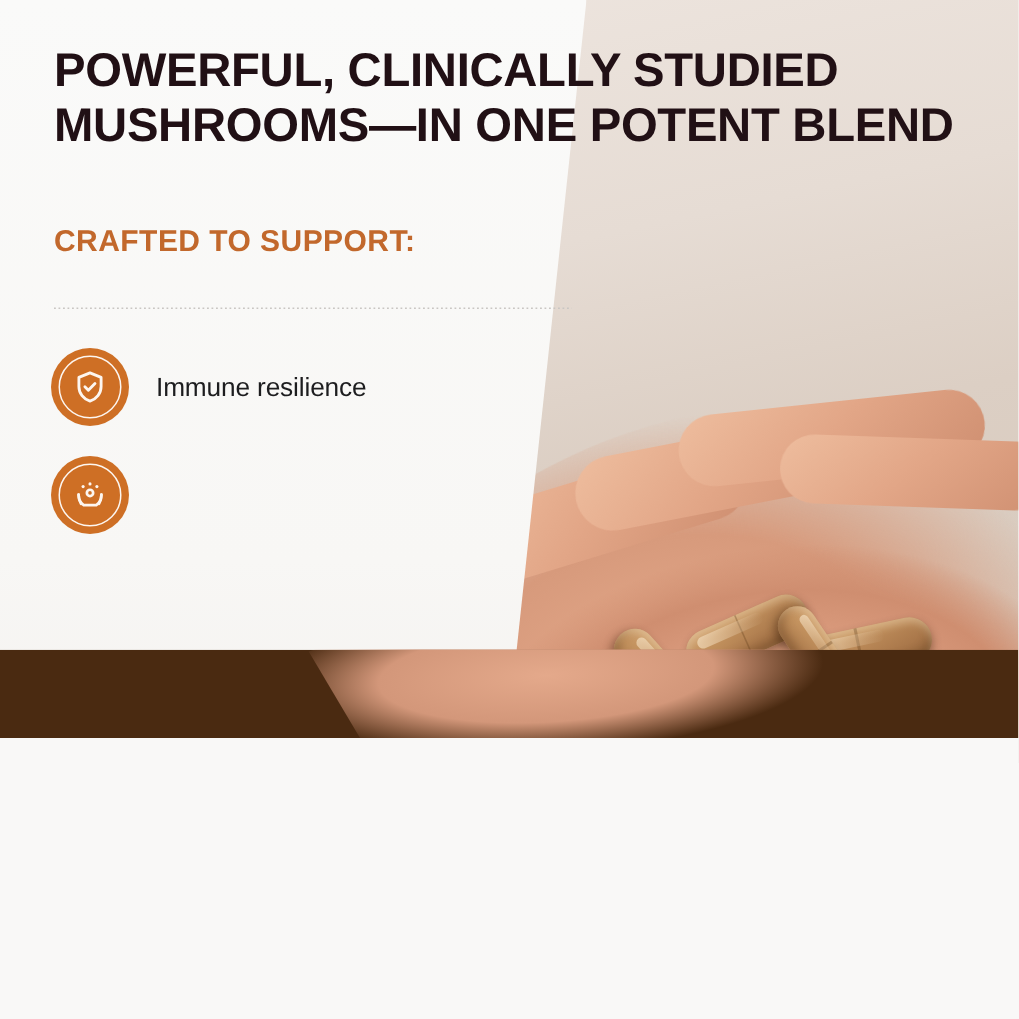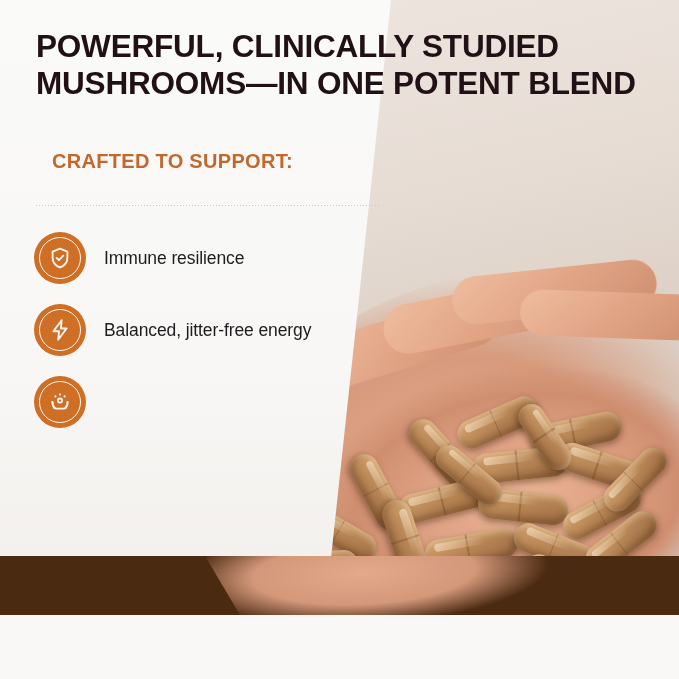--- a/index.html
+++ b/index.html
@@ -5,21 +5,21 @@
 <style>
   * { margin:0; padding:0; box-sizing:border-box; }
   html, body {
     width:679px; height:679px;
     overflow:hidden;
     font-family:"Liberation Sans", sans-serif;
     background:#f9f8f7;
   }
   #canvas {
     position:relative;
-    width:679px; height:615px;
+    width:679px; height:492px;
     overflow:hidden;
     background:#e9e1db;
   }
 
   
   .photo-layer {
     position:absolute; inset:0;
     background:
       radial-gradient(ellipse 300px 170px at 455px 545px, rgba(150,100,60,.22), rgba(150,100,60,0) 70%),
       linear-gradient(168deg, #efe7e1 0%, #e6dcd4 38%, #dccfc4 62%, #d6c8bb 100%);
@@ -106,21 +106,20 @@
     color:#211015;
     text-transform:uppercase;
     z-index:6;
   }
   .subhead {
     position:absolute; left:36px; top:150px;
     font-size:20px; font-weight:bold; letter-spacing:0.3px;
     color:#c2682c;
     text-transform:uppercase;
     z-index:6;
-    margin-left:16px;
   }
   .divider {
     position:absolute; left:36px; top:204px; width:345px; height:2px;
     background-image:linear-gradient(to right, #c9c6c3 50%, rgba(255,255,255,0) 0%);
     background-size:3px 1px;
     background-repeat:repeat-x;
     background-position:0 1px;
     z-index:6;
   }
 
@@ -211,29 +210,20 @@
       <span class="badge">
         <span class="ring"></span>
         <svg viewBox="0 0 24 24" fill="none" stroke="#fdf6f0" stroke-width="1.9" stroke-linecap="round" stroke-linejoin="round">
           <path d="M12 2.6 4.6 5.6v6c0 4.6 3.1 8.4 7.4 9.8 4.3-1.4 7.4-5.2 7.4-9.8v-6z"></path>
           <path d="M8.6 11.9l2.3 2.3 4.4-4.5"></path>
         </svg>
       </span>
       <span class="feature-label">Immune resilience</span>
     </div>
 
-    <div class="feature">
-      <span class="badge">
-        <span class="ring"></span>
-        <svg viewBox="0 0 24 24" fill="none" stroke="#fdf6f0" stroke-width="1.9" stroke-linecap="round" stroke-linejoin="round">
-          <path d="M13.6 2.2 5.4 13.3h5.6L10.2 21.8l8.4-11.3h-5.7z"></path>
-        </svg>
-      </span>
-      <span class="feature-label">Balanced, jitter-free energy</span>
-    </div>
 
 
     <div class="feature">
       <span class="badge">
         <span class="ring"></span>
         <svg viewBox="0 0 24 24" fill="none" stroke="#fdf6f0" stroke-width="1.8" stroke-linecap="round" stroke-linejoin="round">
           <circle cx="12" cy="10.6" r="2.1"></circle>
           <path d="M4.4 11.8c0 3.2 1.5 5.6 3.4 6.9h8.4c1.9-1.3 3.4-3.7 3.4-6.9"></path>
           <path d="M4.4 11.8c0 2.6.6 4.6 1.6 6.1"></path>
           <path d="M19.6 11.8c0 2.6-.6 4.6-1.6 6.1"></path>

